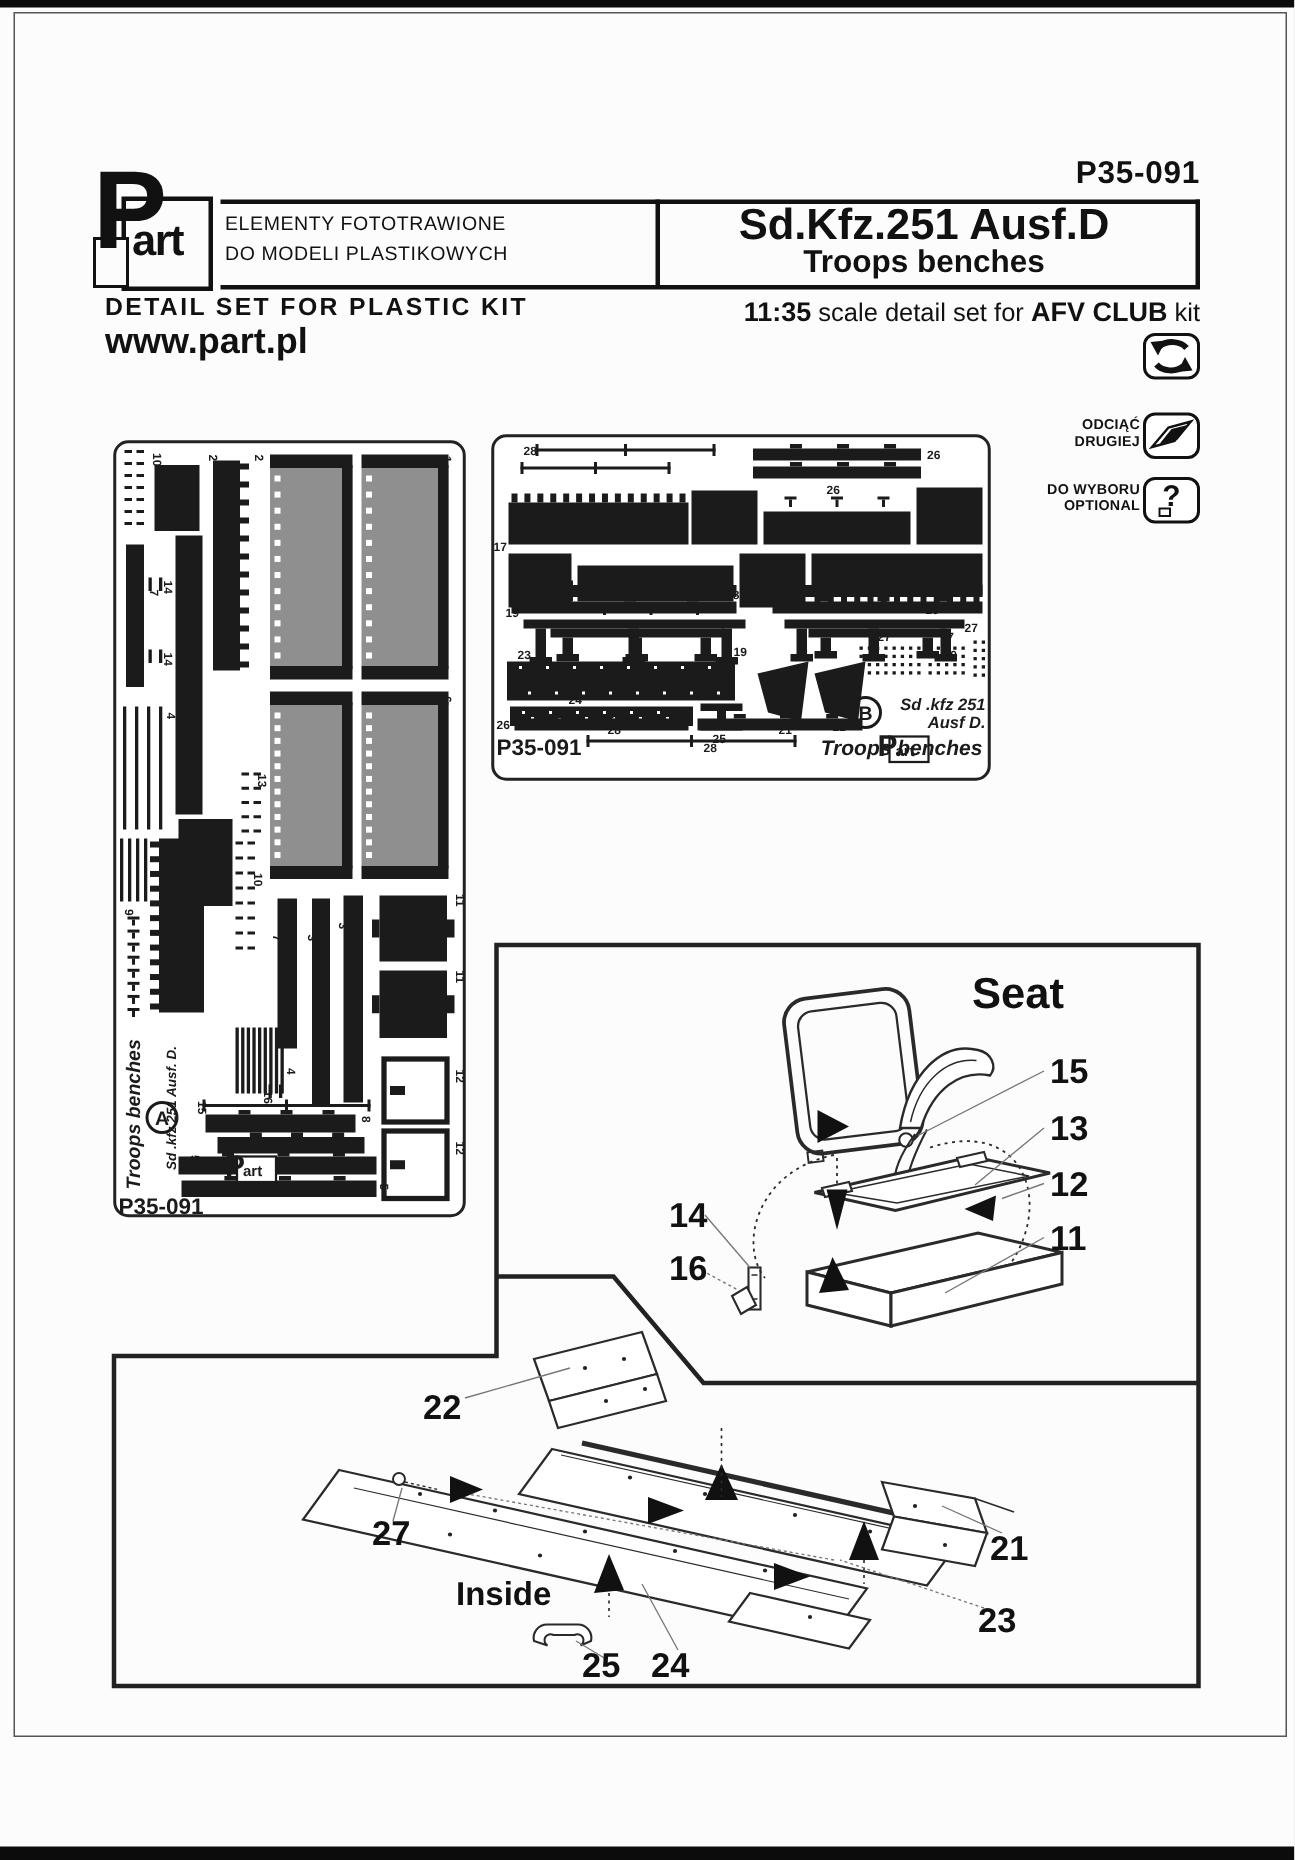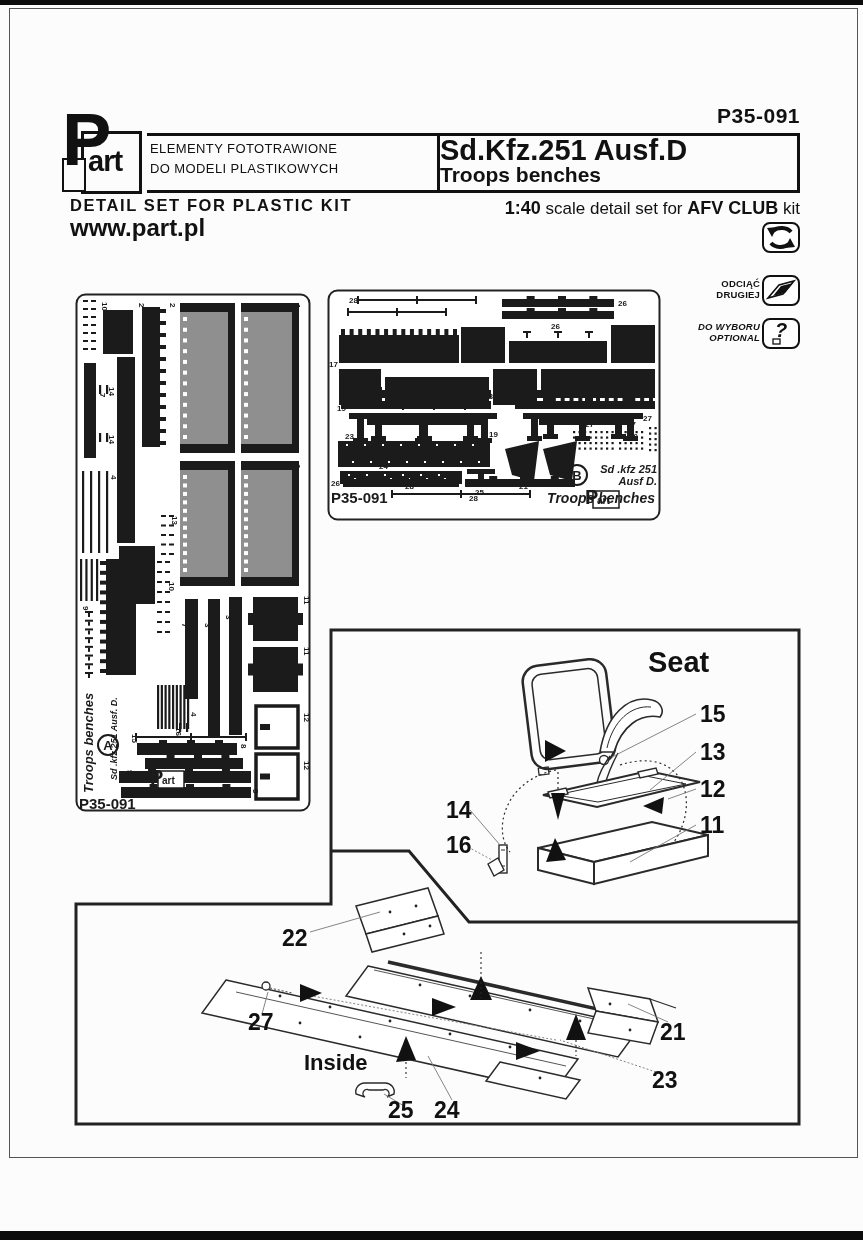--- a/index.html
+++ b/index.html
@@ -5,21 +5,21 @@
   html,body{margin:0;padding:0;background:#e8e8e8;}
   .page{position:relative;width:863px;height:1240px;background:#fcfcfc;overflow:hidden;
         font-family:"Liberation Sans","DejaVu Sans",sans-serif;color:#111;}
   .abs{position:absolute;}
   .edge-bar{left:0;width:863px;background:#0c0c0c;}
   .frame{left:9px;top:8px;width:847px;height:1148px;border:1px solid #555;}
   
   .code-top{top:104px;left:560px;width:240px;text-align:right;font-size:21px;font-weight:bold;letter-spacing:.5px;}
   .rule{background:#111;height:3px;}
   .titlebox{left:437px;top:133px;width:363px;height:57px;border-left:3px solid #111;border-right:3px solid #111;
-            text-align:left;padding-right:5px;box-sizing:border-box;}
+            text-align:center;padding-right:5px;box-sizing:border-box;}
   .title1{font-size:29px;font-weight:bold;line-height:32px;margin-top:1px;}
   .title2{font-size:21px;font-weight:bold;line-height:22px;margin-top:-2px;}
   .pl-lines{left:150px;top:139px;font-size:13px;font-weight:normal;line-height:20px;letter-spacing:.4px;}
   .detail-set{left:70px;top:196px;font-size:16.5px;font-weight:bold;letter-spacing:1.6px;}
   .website{left:70px;top:214px;font-size:24px;font-weight:bold;}
   .scaleline{top:198px;left:440px;width:360px;text-align:right;font-size:17px;}
   .scaleline b{font-size:18px;}
   
   .logo{left:62px;top:111px;width:78px;height:82px;}
   .logo .bigP{position:absolute;left:0;top:-14px;font-size:74px;font-weight:900;letter-spacing:-2px;}
@@ -60,21 +60,21 @@
 
   <div class="abs titlebox">
     <div class="title1">Sd.Kfz.251 Ausf.D</div>
     <div class="title2">Troops benches</div>
   </div>
 
   <div class="abs detail-set">DETAIL SET FOR PLASTIC KIT</div>
   <div class="abs website">www.part.pl</div>
 
   <div class="abs scaleline">
-    <b>1:40</b><span> scale detail set for </span><b>AFV CLUB</b><span> kit</span>
+    <b>11:35</b><span> scale detail set for </span><b>AFV CLUB</b><span> kit</span>
   </div>
 
   <div class="abs leg-row" style="top:222px;">
     <div class="leg-ico">
       <svg width="34" height="27" viewBox="0 0 34 27">
         <path d="M27,8 A11,8 0 0 0 9,7" fill="none" stroke="#111" stroke-width="4"></path>
         <polygon points="3,4 13,3 8,13" fill="#111"></polygon>
         <path d="M7,19 A11,8 0 0 0 25,20" fill="none" stroke="#111" stroke-width="4"></path>
         <polygon points="31,23 21,24 26,14" fill="#111"></polygon>
       </svg>
@@ -85,21 +85,21 @@
       <div>ODCIĄĆ</div>
       <div>DRUGIEJ</div>
     </div>
     <div class="leg-ico">
       <svg width="34" height="27" viewBox="0 0 34 27">
         <polygon points="4,21 15,8 30,4 19,17" fill="none" stroke="#111" stroke-width="1.6"></polygon>
         <polygon points="9,19 17,9 29,6 21,16" fill="#111"></polygon>
       </svg>
     </div>
   </div>
-  <div class="abs leg-row" style="top:318px;font-style:italic;">
+  <div class="abs leg-row" style="top:318px;">
     <div class="leg-lab">
       <div>DO WYBORU</div>
       <div>OPTIONAL</div>
     </div>
     <div class="leg-ico">
       <svg width="34" height="27" viewBox="0 0 34 27">
         <text x="17" y="17" font-size="20" font-weight="bold" fill="#111" text-anchor="middle">?</text>
         <rect x="9" y="19" width="7" height="5" fill="none" stroke="#111" stroke-width="1.3"></rect>
       </svg>
     </div>

